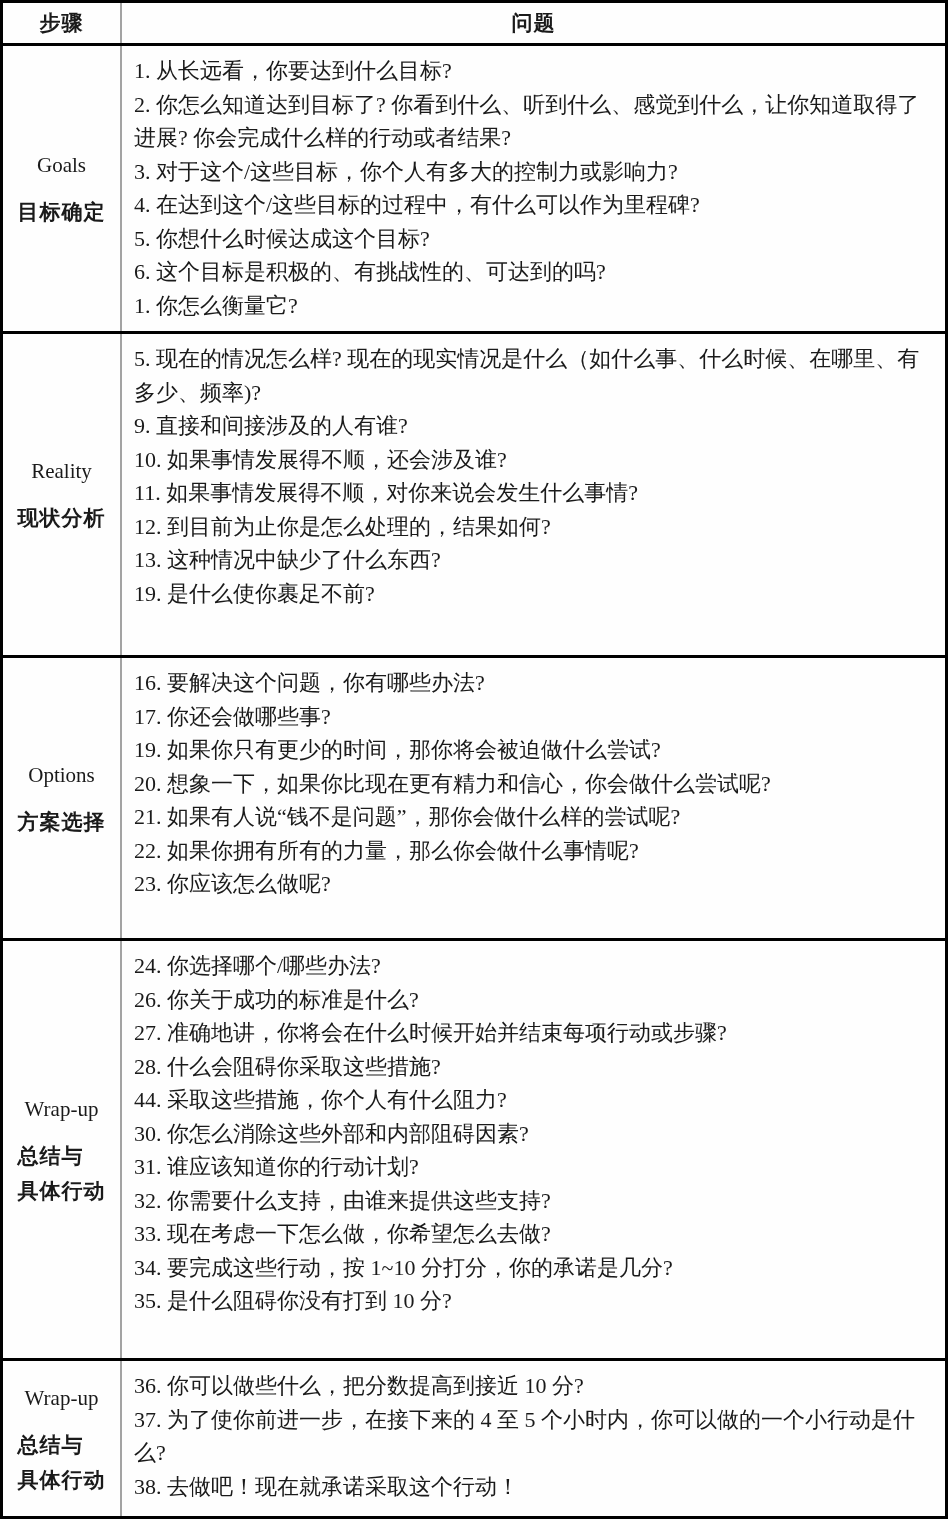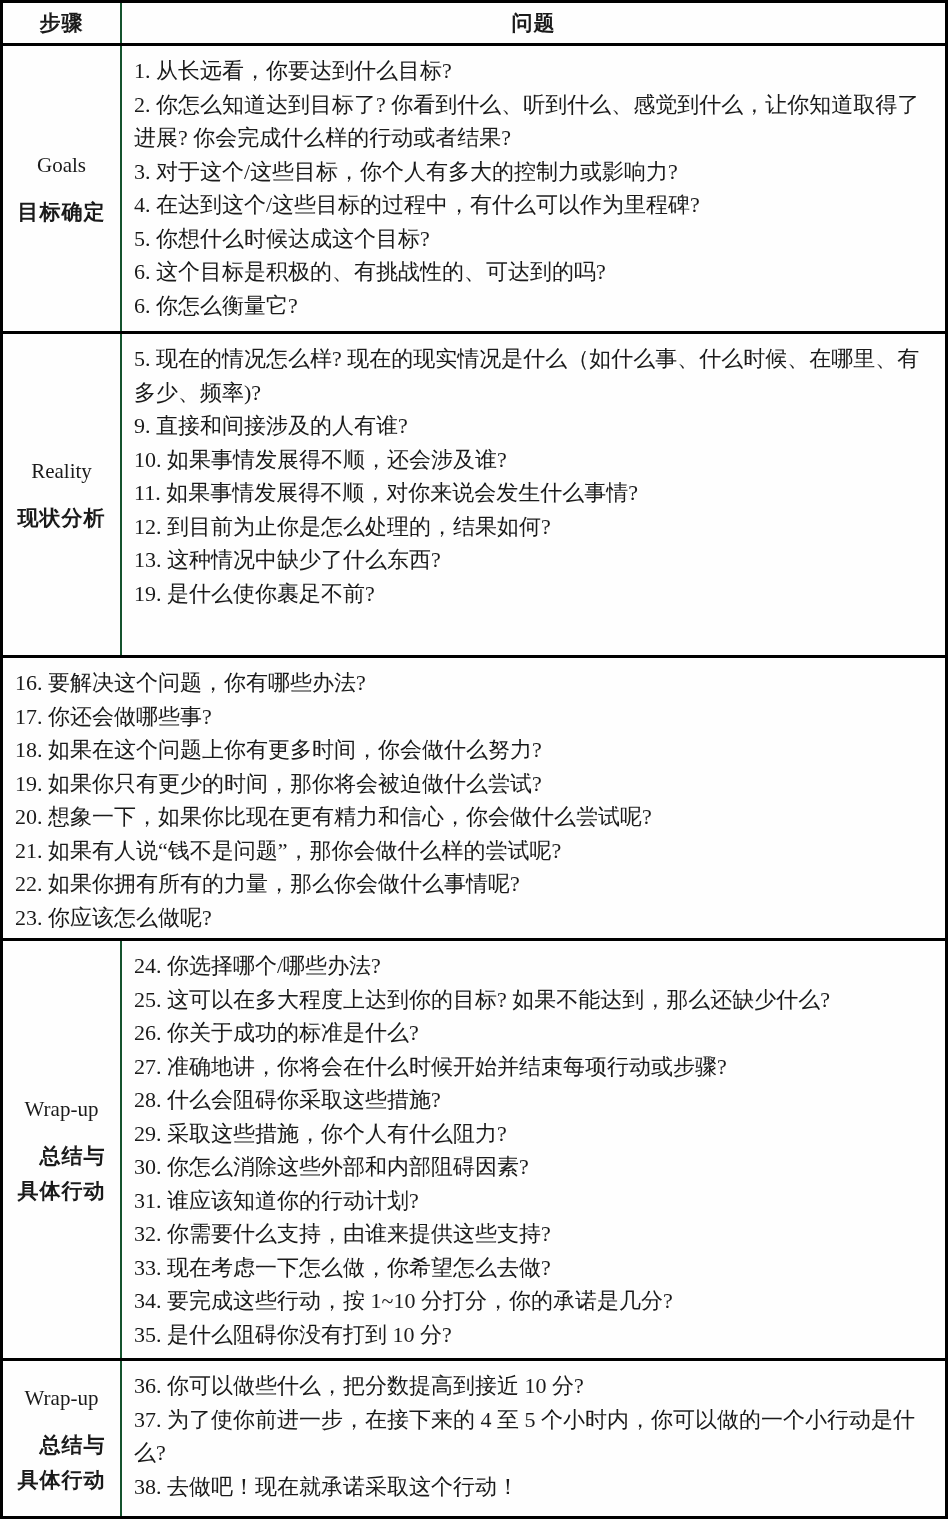--- a/index.html
+++ b/index.html
@@ -28,26 +28,26 @@
     box-sizing: border-box;
     flex: 0 0 auto;
   }
   .row + .row {
     border-top: 3px solid #000;
   }
   .label-cell {
     box-sizing: border-box;
     width: 119px;
     flex: 0 0 119px;
-    border-right: 2px solid #14532d;
+    border-right: 2px solid #a3a3a3;
     display: flex;
     flex-direction: column;
     align-items: center;
     justify-content: center;
-    text-align: right;
+    text-align: left;
   }
   .q-cell {
     flex: 1 1 auto;
     box-sizing: border-box;
     padding: 8px 14px 12px 12px;
     overflow: hidden;
   }
   .header-row .label-cell,
   .header-row .q-cell {
     justify-content: center;
@@ -99,66 +99,68 @@
       <div class="stage-en">Goals</div>
       <div class="stage-zh">目标确定</div>
     </div>
     <div class="q-cell">
         <div class="q">1. 从长远看，你要达到什么目标?</div>
         <div class="q">2. 你怎么知道达到目标了? 你看到什么、听到什么、感觉到什么，让你知道取得了进展? 你会完成什么样的行动或者结果?</div>
         <div class="q">3. 对于这个/这些目标，你个人有多大的控制力或影响力?</div>
         <div class="q">4. 在达到这个/这些目标的过程中，有什么可以作为里程碑?</div>
         <div class="q">5. 你想什么时候达成这个目标?</div>
         <div class="q">6. 这个目标是积极的、有挑战性的、可达到的吗?</div>
-        <div class="q">6. 你怎么衡量它?</div>
+        <div class="q">1. 你怎么衡量它?</div>
       </div>
   </div>
 
   <div class="row" style="height:324px">
     <div class="label-cell">
       <div class="stage-en">Reality</div>
       <div class="stage-zh">现状分析</div>
     </div>
     <div class="q-cell">
         <div class="q">5. 现在的情况怎么样? 现在的现实情况是什么（如什么事、什么时候、在哪里、有多少、频率)?</div>
         <div class="q">9. 直接和间接涉及的人有谁?</div>
         <div class="q">10. 如果事情发展得不顺，还会涉及谁?</div>
         <div class="q">11. 如果事情发展得不顺，对你来说会发生什么事情?</div>
         <div class="q">12. 到目前为止你是怎么处理的，结果如何?</div>
         <div class="q">13. 这种情况中缺少了什么东西?</div>
         <div class="q">19. 是什么使你裹足不前?</div>
       </div>
   </div>
 
   <div class="row" style="height:283px">
+    <div class="label-cell">
+      <div class="stage-en">Options</div>
+      <div class="stage-zh">方案选择</div>
+    </div>
     <div class="q-cell">
         <div class="q">16. 要解决这个问题，你有哪些办法?</div>
         <div class="q">17. 你还会做哪些事?</div>
-        <div class="q">18. 如果在这个问题上你有更多时间，你会做什么努力?</div>
         <div class="q">19. 如果你只有更少的时间，那你将会被迫做什么尝试?</div>
         <div class="q">20. 想象一下，如果你比现在更有精力和信心，你会做什么尝试呢?</div>
         <div class="q">21. 如果有人说“钱不是问题”，那你会做什么样的尝试呢?</div>
         <div class="q">22. 如果你拥有所有的力量，那么你会做什么事情呢?</div>
         <div class="q">23. 你应该怎么做呢?</div>
       </div>
   </div>
 
   <div class="row" style="height:420px">
     <div class="label-cell">
       <div class="stage-en">Wrap-up</div>
       <div class="stage-zh">总结与
 具体行动</div>
     </div>
     <div class="q-cell">
         <div class="q">24. 你选择哪个/哪些办法?</div>
-        <div class="q">25. 这可以在多大程度上达到你的目标? 如果不能达到，那么还缺少什么?</div>
         <div class="q">26. 你关于成功的标准是什么?</div>
         <div class="q">27. 准确地讲，你将会在什么时候开始并结束每项行动或步骤?</div>
         <div class="q">28. 什么会阻碍你采取这些措施?</div>
-        <div class="q">29. 采取这些措施，你个人有什么阻力?</div>
+        <div class="q">44. 采取这些措施，你个人有什么阻力?</div>
         <div class="q">30. 你怎么消除这些外部和内部阻碍因素?</div>
         <div class="q">31. 谁应该知道你的行动计划?</div>
         <div class="q">32. 你需要什么支持，由谁来提供这些支持?</div>
         <div class="q">33. 现在考虑一下怎么做，你希望怎么去做?</div>
         <div class="q">34. 要完成这些行动，按 1~10 分打分，你的承诺是几分?</div>
         <div class="q">35. 是什么阻碍你没有打到 10 分?</div>
       </div>
   </div>
 
   <div class="row" style="height:158px">

